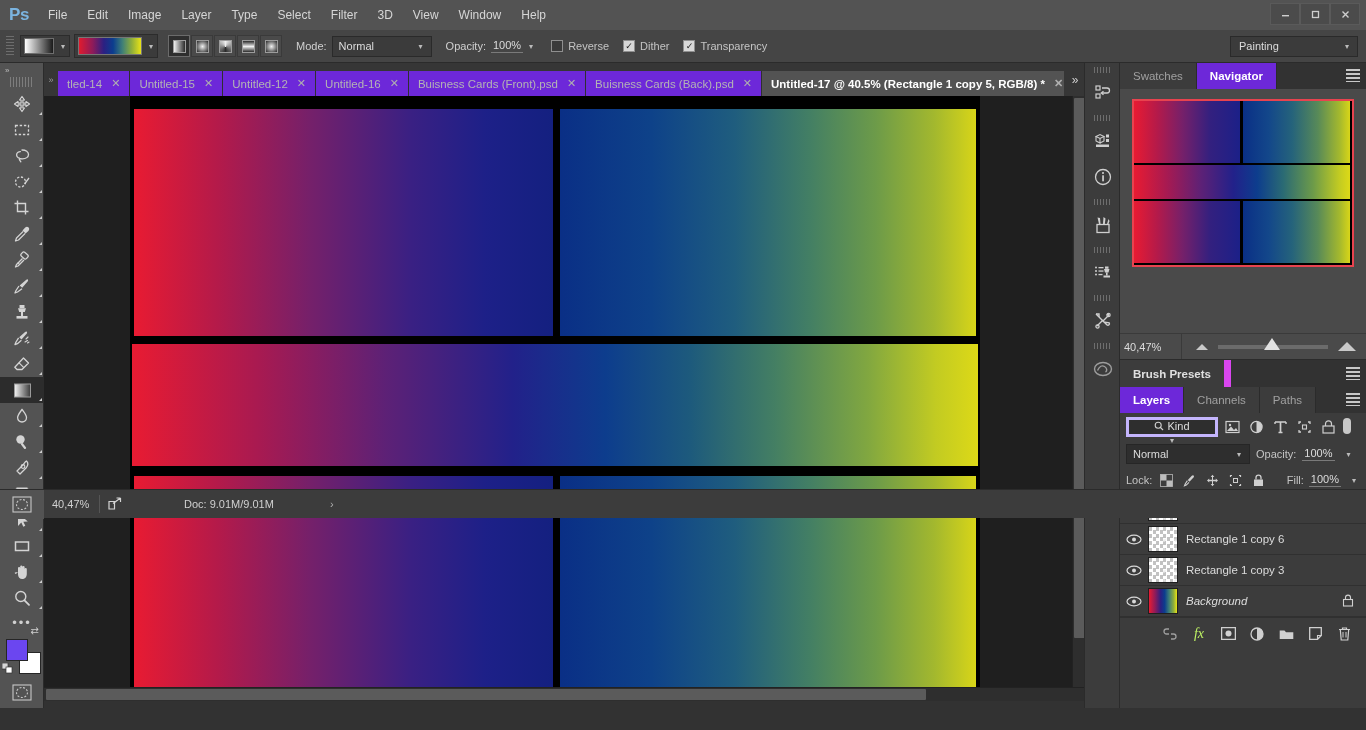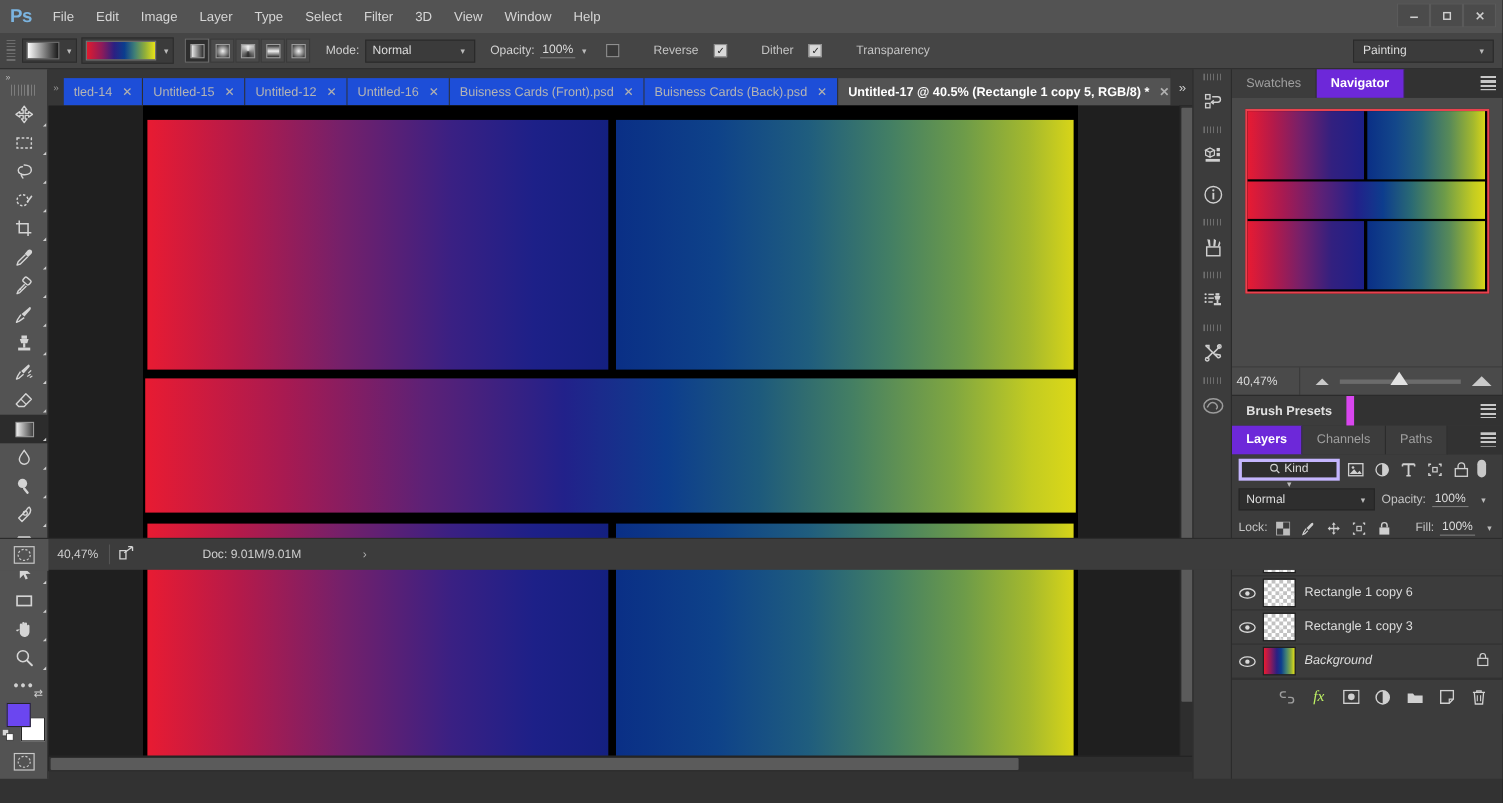--- a/index.html
+++ b/index.html
@@ -86,21 +86,21 @@
   .opt-select {
     height: 21px; background: #3b3b3b; border: 1px solid #2a2a2a;
     color: #dcdcdc; font-size: 11px; display: flex; align-items: center;
     padding: 0 4px 0 6px; min-width: 100px; justify-content: space-between;
     margin-right: 14px;
   }
   .opt-num {
     color: #dcdcdc; font-size: 11px; border-bottom: 1px solid #7a7a7a;
     padding: 0 2px 1px 2px; margin-right: 2px;
   }
-  .chk-wrap { display: flex; align-items: flex-start; margin-right: 14px; gap: 26px; }
+  .chk-wrap { display: flex; align-items: flex-start; margin-right: 14px; }
   .chk {
     width: 12px; height: 12px; background: #3a3a3a;
     border: 1px solid #8f8f8f; margin-right: 5px;
     display: flex; align-items: center; justify-content: center;
     color: #e8e8e8; font-size: 9px; line-height: 1;
   }
   .chk.on { background: #d8d8d8; color: #222; }
   .workspace-sel {
     position: absolute; right: 8px;
     height: 21px; background: #3b3b3b; border: 1px solid #2a2a2a;
@@ -113,21 +113,21 @@
     position: absolute; top: 63px; left: 44px; width: 1042px; height: 33px;
     background: #363636; display: flex; align-items: flex-end;
     overflow: hidden;
   }
   .tab-arrow {
     width: 14px; height: 33px; display: flex; align-items: center;
     justify-content: center; color: #9a9a9a; font-size: 9px;
   }
   .tab {
     height: 25px; display: flex; align-items: center;
-    padding: 0 9px; background: #1d4ed8;
+    padding: 0 9px; background: #6d28d9;
     border-right: 1px solid #2f2f2f;
     color: #b4b4b4; font-size: 11.5px; white-space: nowrap;
     flex-shrink: 0;
   }
   .tab.active { background: #535353; color: #ffffff; font-weight: bold; }
   .tab .x { margin-left: 9px; font-size: 11px; color: #b0b0b0; }
   .tab-overflow {
     position: absolute; right: 0; top: 0; height: 33px; width: 22px;
     background: #363636; display: flex; align-items: center;
     justify-content: center; color: #cfcfcf; font-size: 12px;

